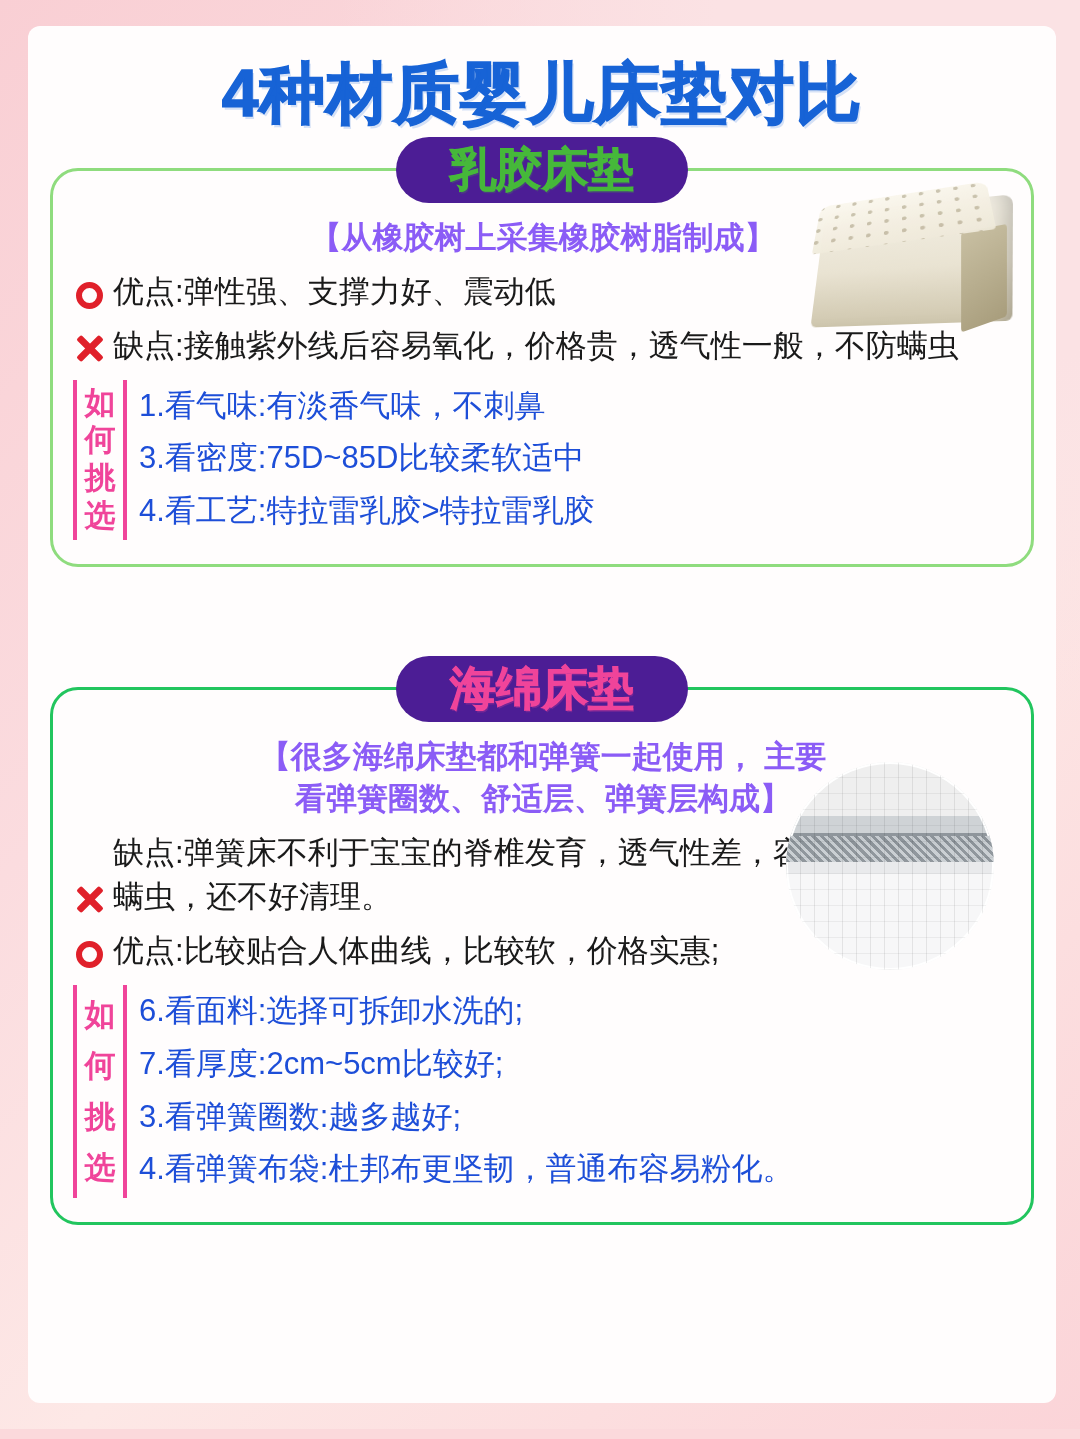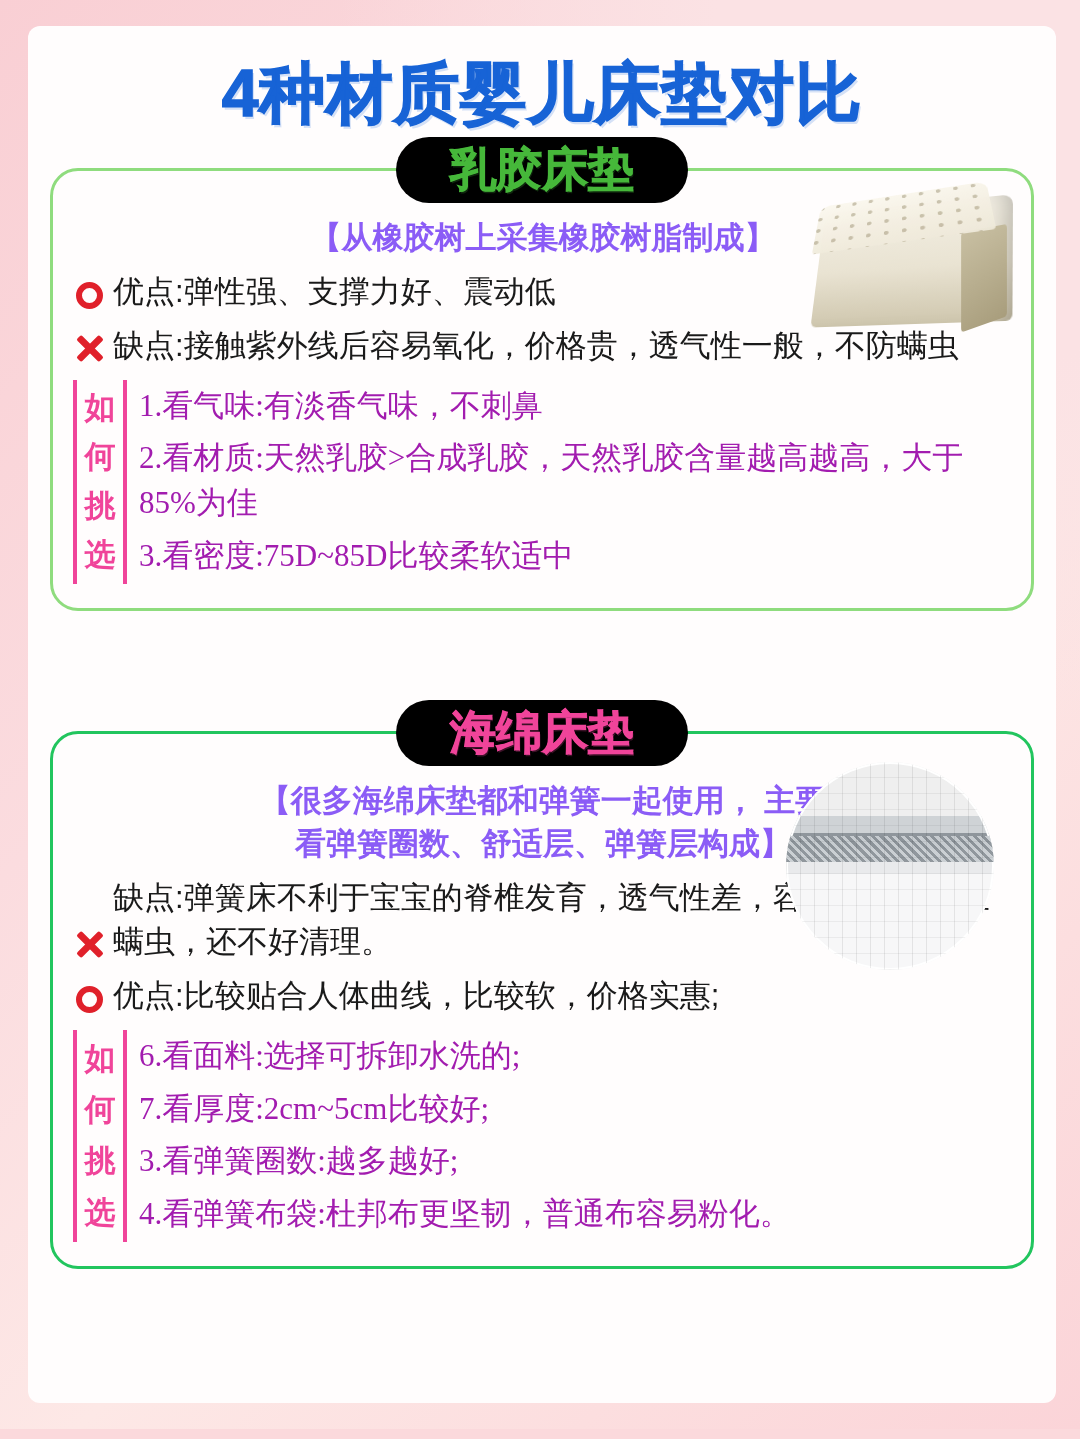--- a/index.html
+++ b/index.html
@@ -73,21 +73,21 @@
   .card.sponge {
     border: 3px solid #22c55e;
     margin-top: 120px;
   }
 
   .badge {
     position: absolute;
     top: -34px;
     left: 50%;
     transform: translateX(-50%);
-    background: #000000;
+    background: #4c1d95;
     border-radius: 40px;
     padding: 9px 54px 11px 54px;
     font-size: 46px;
     font-weight: bold;
     color: #f0449a;
     line-height: 1;
     white-space: nowrap;
     -webkit-text-stroke: 1px #f0449a;
     text-shadow: 1px 2px 0 rgba(240,68,154,0.25);
   }
@@ -167,24 +167,23 @@
     align-items: center;
     color: #f0449a;
     font-size: 31px;
     font-weight: bold;
     line-height: 1.05;
     padding: 4px 0;
   }
   .howto-list { flex: 1 1 auto; }
   .howto-item {
     font-size: 31px;
-    color: #a21caf;
+    color: #1d4ed8;
     line-height: 1.44;
     margin: 6px 0 8px 0;
-    font-family: Liberation Serif, serif;
   }
 
   
   .photo {
     position: absolute;
     overflow: hidden;
   }
   .photo-latex {
     width: 218px;
     height: 170px;
@@ -288,22 +287,22 @@
 
       <div class="howto">
         <div class="howto-label">
           <span>如</span>
           <span>何</span>
           <span>挑</span>
           <span>选</span>
         </div>
         <div class="howto-list">
           <div class="howto-item">1.看气味:有淡香气味，不刺鼻</div>
-          <div class="howto-item">2.看材质:天然乳胶&gt;合成乳胶，天然乳胶含量越高越高，大于85%为佳</div>
           <div class="howto-item">3.看密度:75D~85D比较柔软适中</div>
+          <div class="howto-item">4.看工艺:特拉雷乳胶&gt;特拉雷乳胶</div>
         </div>
       </div>
     </div>
 
     <div class="photo photo-sponge">
       <div class="sponge-stripe"></div>
       <div class="sponge-quilt"></div>
     </div>
 
     <div class="card sponge">

